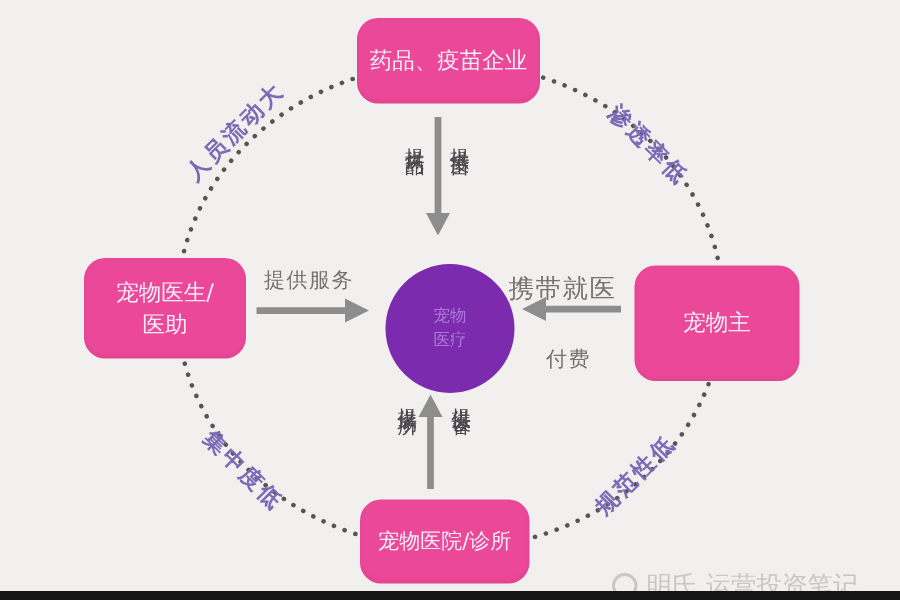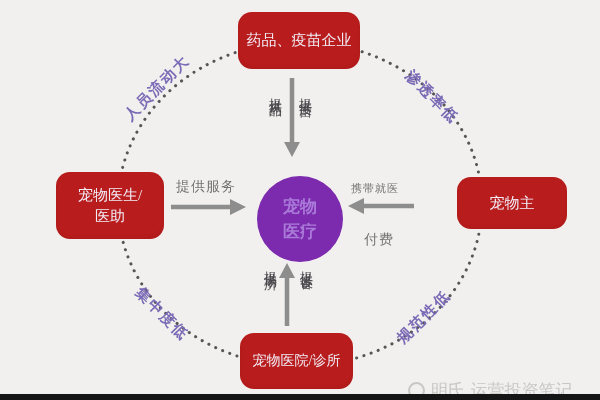--- a/index.html
+++ b/index.html
@@ -4,35 +4,34 @@
 <style>
   html,body{margin:0;padding:0;background:#e8e6e4;}
   .stage{
     position:relative;width:600px;height:400px;overflow:hidden;
     background:#f2f0ee;
     font-family:"DejaVu Sans","Liberation Sans",sans-serif;
   }
   svg.layer{position:absolute;left:0;top:0;z-index:1;}
   .box{
     position:absolute;z-index:2;
-    background:#b91c1c;border-radius:14px;
+    background:#ec4899;border-radius:14px;
     color:#f1edf7;font-size:15px;line-height:1.35;
     display:flex;align-items:center;justify-content:center;
     text-align:center;white-space:pre-line;
     box-shadow:inset 0 -2px 4px rgba(0,0,0,0.06);
-    font-family:Liberation Serif, serif;
   }
   .box-top{left:238px;top:12px;width:122px;height:57px;}
   .box-left{left:56px;top:172px;width:108px;height:67px;}
-  .box-right{left:423px;top:177px;width:110px;height:52px;margin-left:34px;}
+  .box-right{left:423px;top:177px;width:110px;height:77px;}
   .box-bottom{left:240px;top:333px;width:113px;height:56px;font-size:14px;}
   .center-circle{
     position:absolute;z-index:2;left:257px;top:176px;width:86px;height:86px;
     background:#7c2aae;border-radius:50%;
-    color:#aa7ad8;font-size:17px;font-weight:bold;line-height:1.5;
+    color:#aa7ad8;font-size:11px;font-weight:normal;line-height:1.5;
     display:flex;align-items:center;justify-content:center;
     text-align:center;white-space:pre-line;
   }
   .vflow{
     position:absolute;z-index:2;
     writing-mode:vertical-rl;text-orientation:upright;
     font-size:13px;letter-spacing:2px;color:#4a484d;
     width:16px;text-align:center;
   }
   .hflow{
@@ -94,21 +93,21 @@
   <div class="box box-bottom">宠物医院/诊所</div>
   <div class="center-circle">宠物
 医疗</div>
 
   <div class="vflow" style="left:268px;top:88px;">提供药品</div>
   <div class="vflow" style="left:298px;top:88px;">提供疫苗</div>
   <div class="vflow" style="left:263px;top:261px;">提供场所</div>
   <div class="vflow" style="left:299px;top:261px;">提供设备</div>
 
   <div class="hflow" style="left:176px;top:178px;font-size:14px;">提供服务</div>
-  <div class="hflow" style="left:351px;top:181px;font-size:11px;">携带就医</div>
+  <div class="hflow" style="left:339px;top:181px;font-size:17px;">携带就医</div>
   <div class="hflow" style="left:364px;top:231px;font-size:14px;">付费</div>
 
   <div class="ring-label" style="--r:-45deg;left:157px;top:88px;">人员流动大</div>
   <div class="ring-label" style="--r:45deg;left:432px;top:97px;">渗透率低</div>
   <div class="ring-label" style="--r:45deg;left:162px;top:314px;">集中度低</div>
   <div class="ring-label" style="--r:-45deg;left:424px;top:317px;">规范性低</div>
 
   <div class="watermark">
     <span class="wm-circle"></span>
     <span>明氏  运营投资笔记</span>

